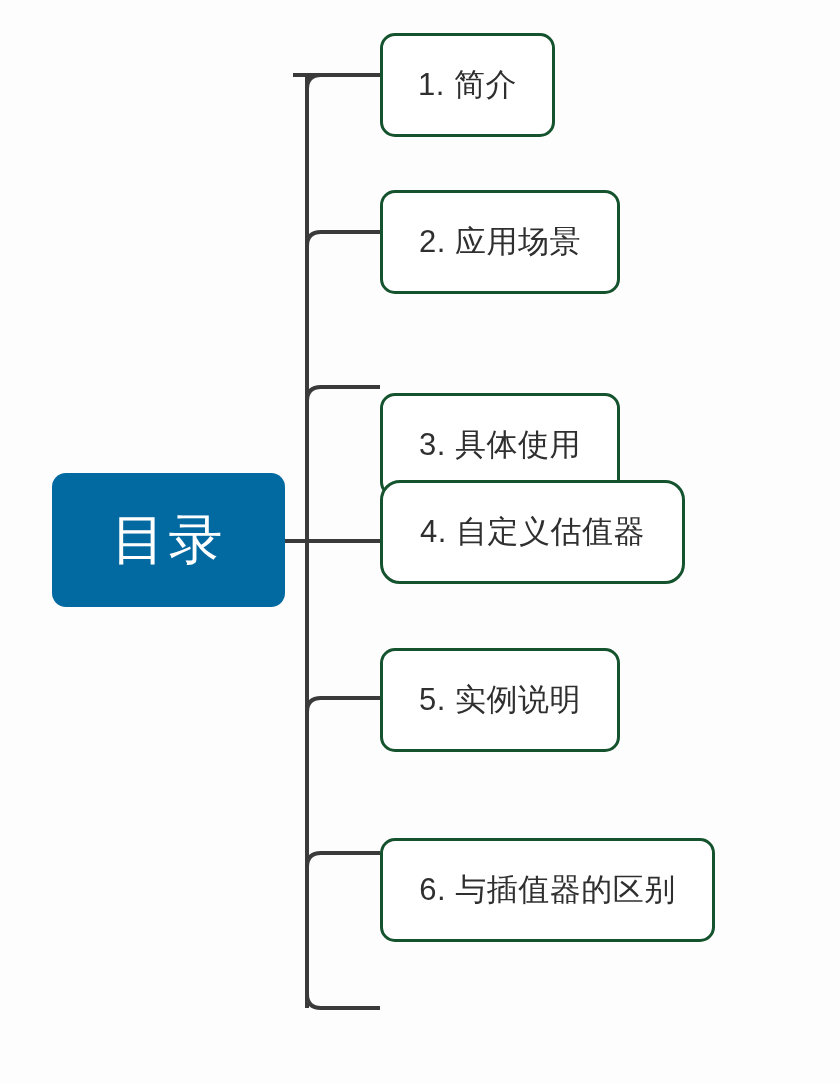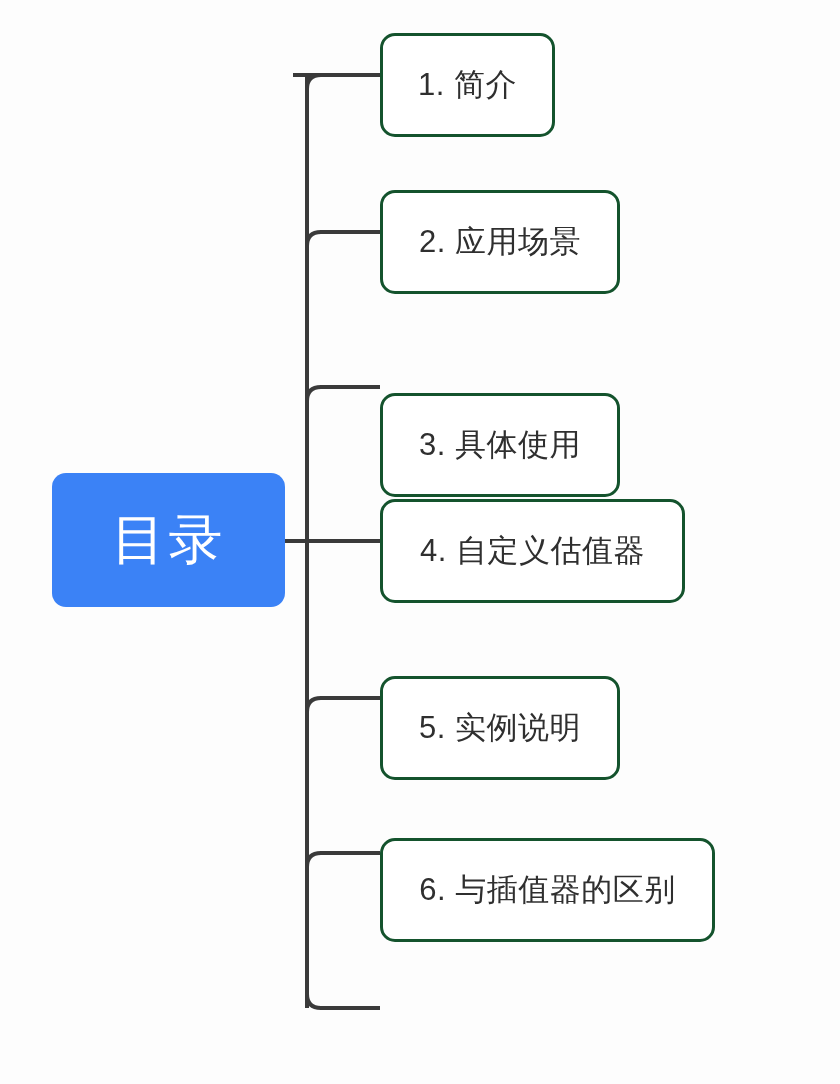--- a/index.html
+++ b/index.html
@@ -31,21 +31,21 @@
     display: flex;
     align-items: center;
     justify-content: center;
     white-space: nowrap;
   }
   .root-node {
     left: 52px;
     top: 473px;
     width: 233px;
     height: 134px;
-    background: #3b82f6;
+    background: #0369a1;
     color: #ffffff;
     border-radius: 14px;
     font-size: 54px;
     letter-spacing: 3px;
     font-weight: 400;
   }
   .branch-node {
     left: 380px;
     height: 104px;
     background: #ffffff;
@@ -88,25 +88,25 @@
   </div>
 
   <div class="node branch-node" style="top:190px; width:240px;">
     <span class="node-label">2. 应用场景</span>
   </div>
 
   <div class="node branch-node" style="top:345px; width:240px;margin-top:48px;">
     <span class="node-label">3. 具体使用</span>
   </div>
 
-  <div class="node branch-node" style="top:499px; width:305px;">
+  <div class="node branch-node" style="top:480px; width:305px;border-radius:20px;">
     <span class="node-label">4. 自定义估值器</span>
   </div>
 
-  <div class="node branch-node" style="top:676px; width:240px;">
+  <div class="node branch-node" style="top:648px; width:240px;">
     <span class="node-label">5. 实例说明</span>
   </div>
 
   <div class="node branch-node" style="top:838px; width:335px;">
     <span class="node-label">6. 与插值器的区别</span>
   </div>
 
 
 </div>
 

